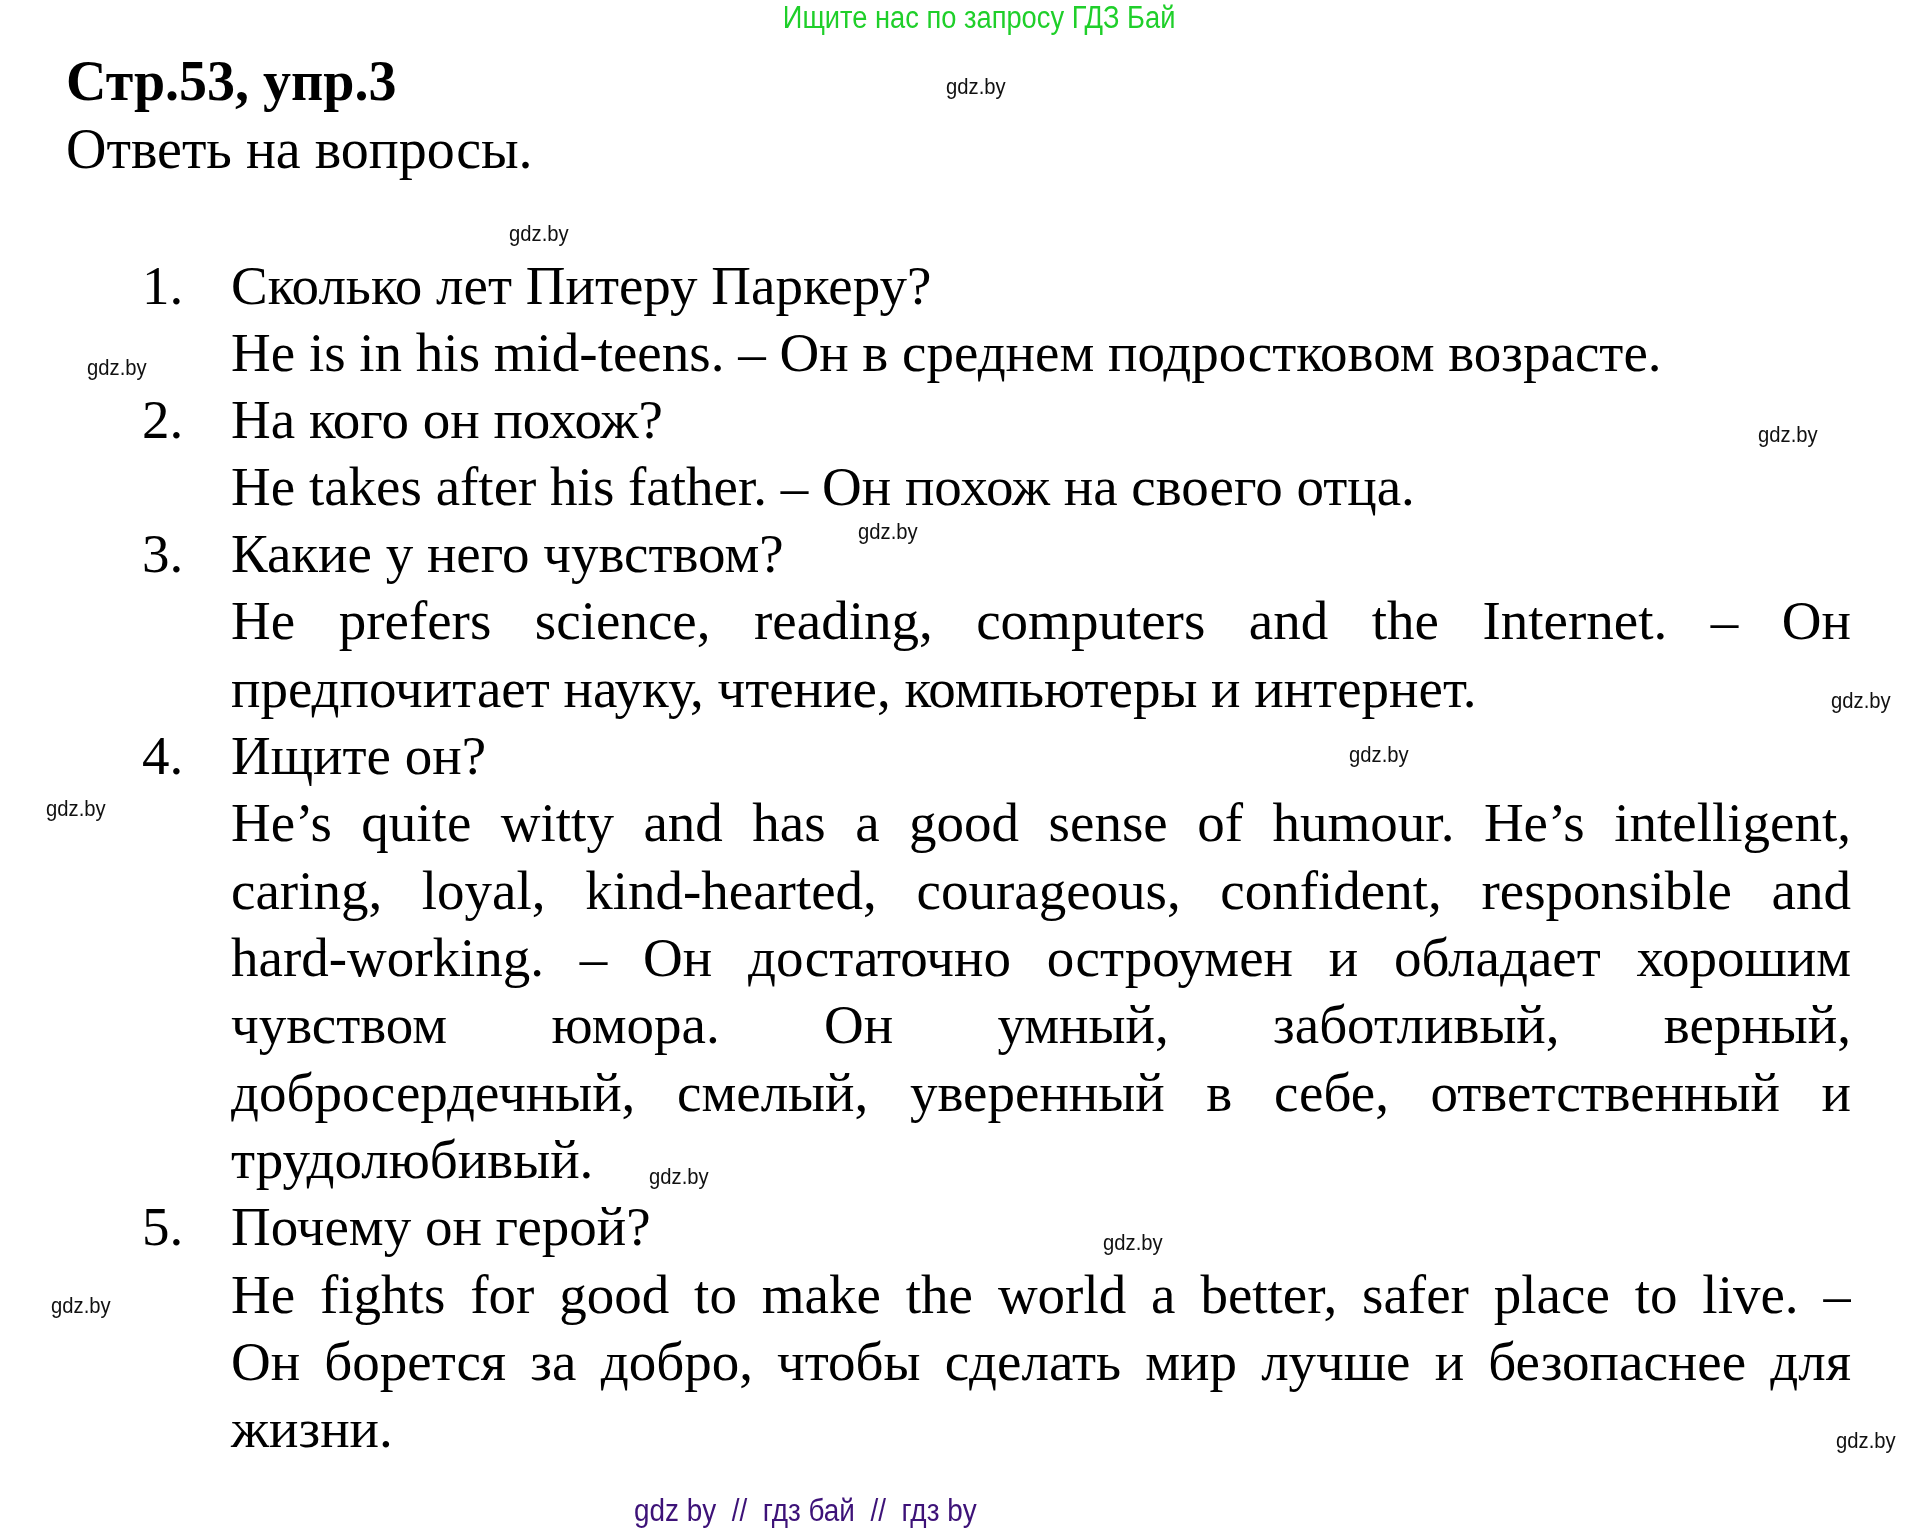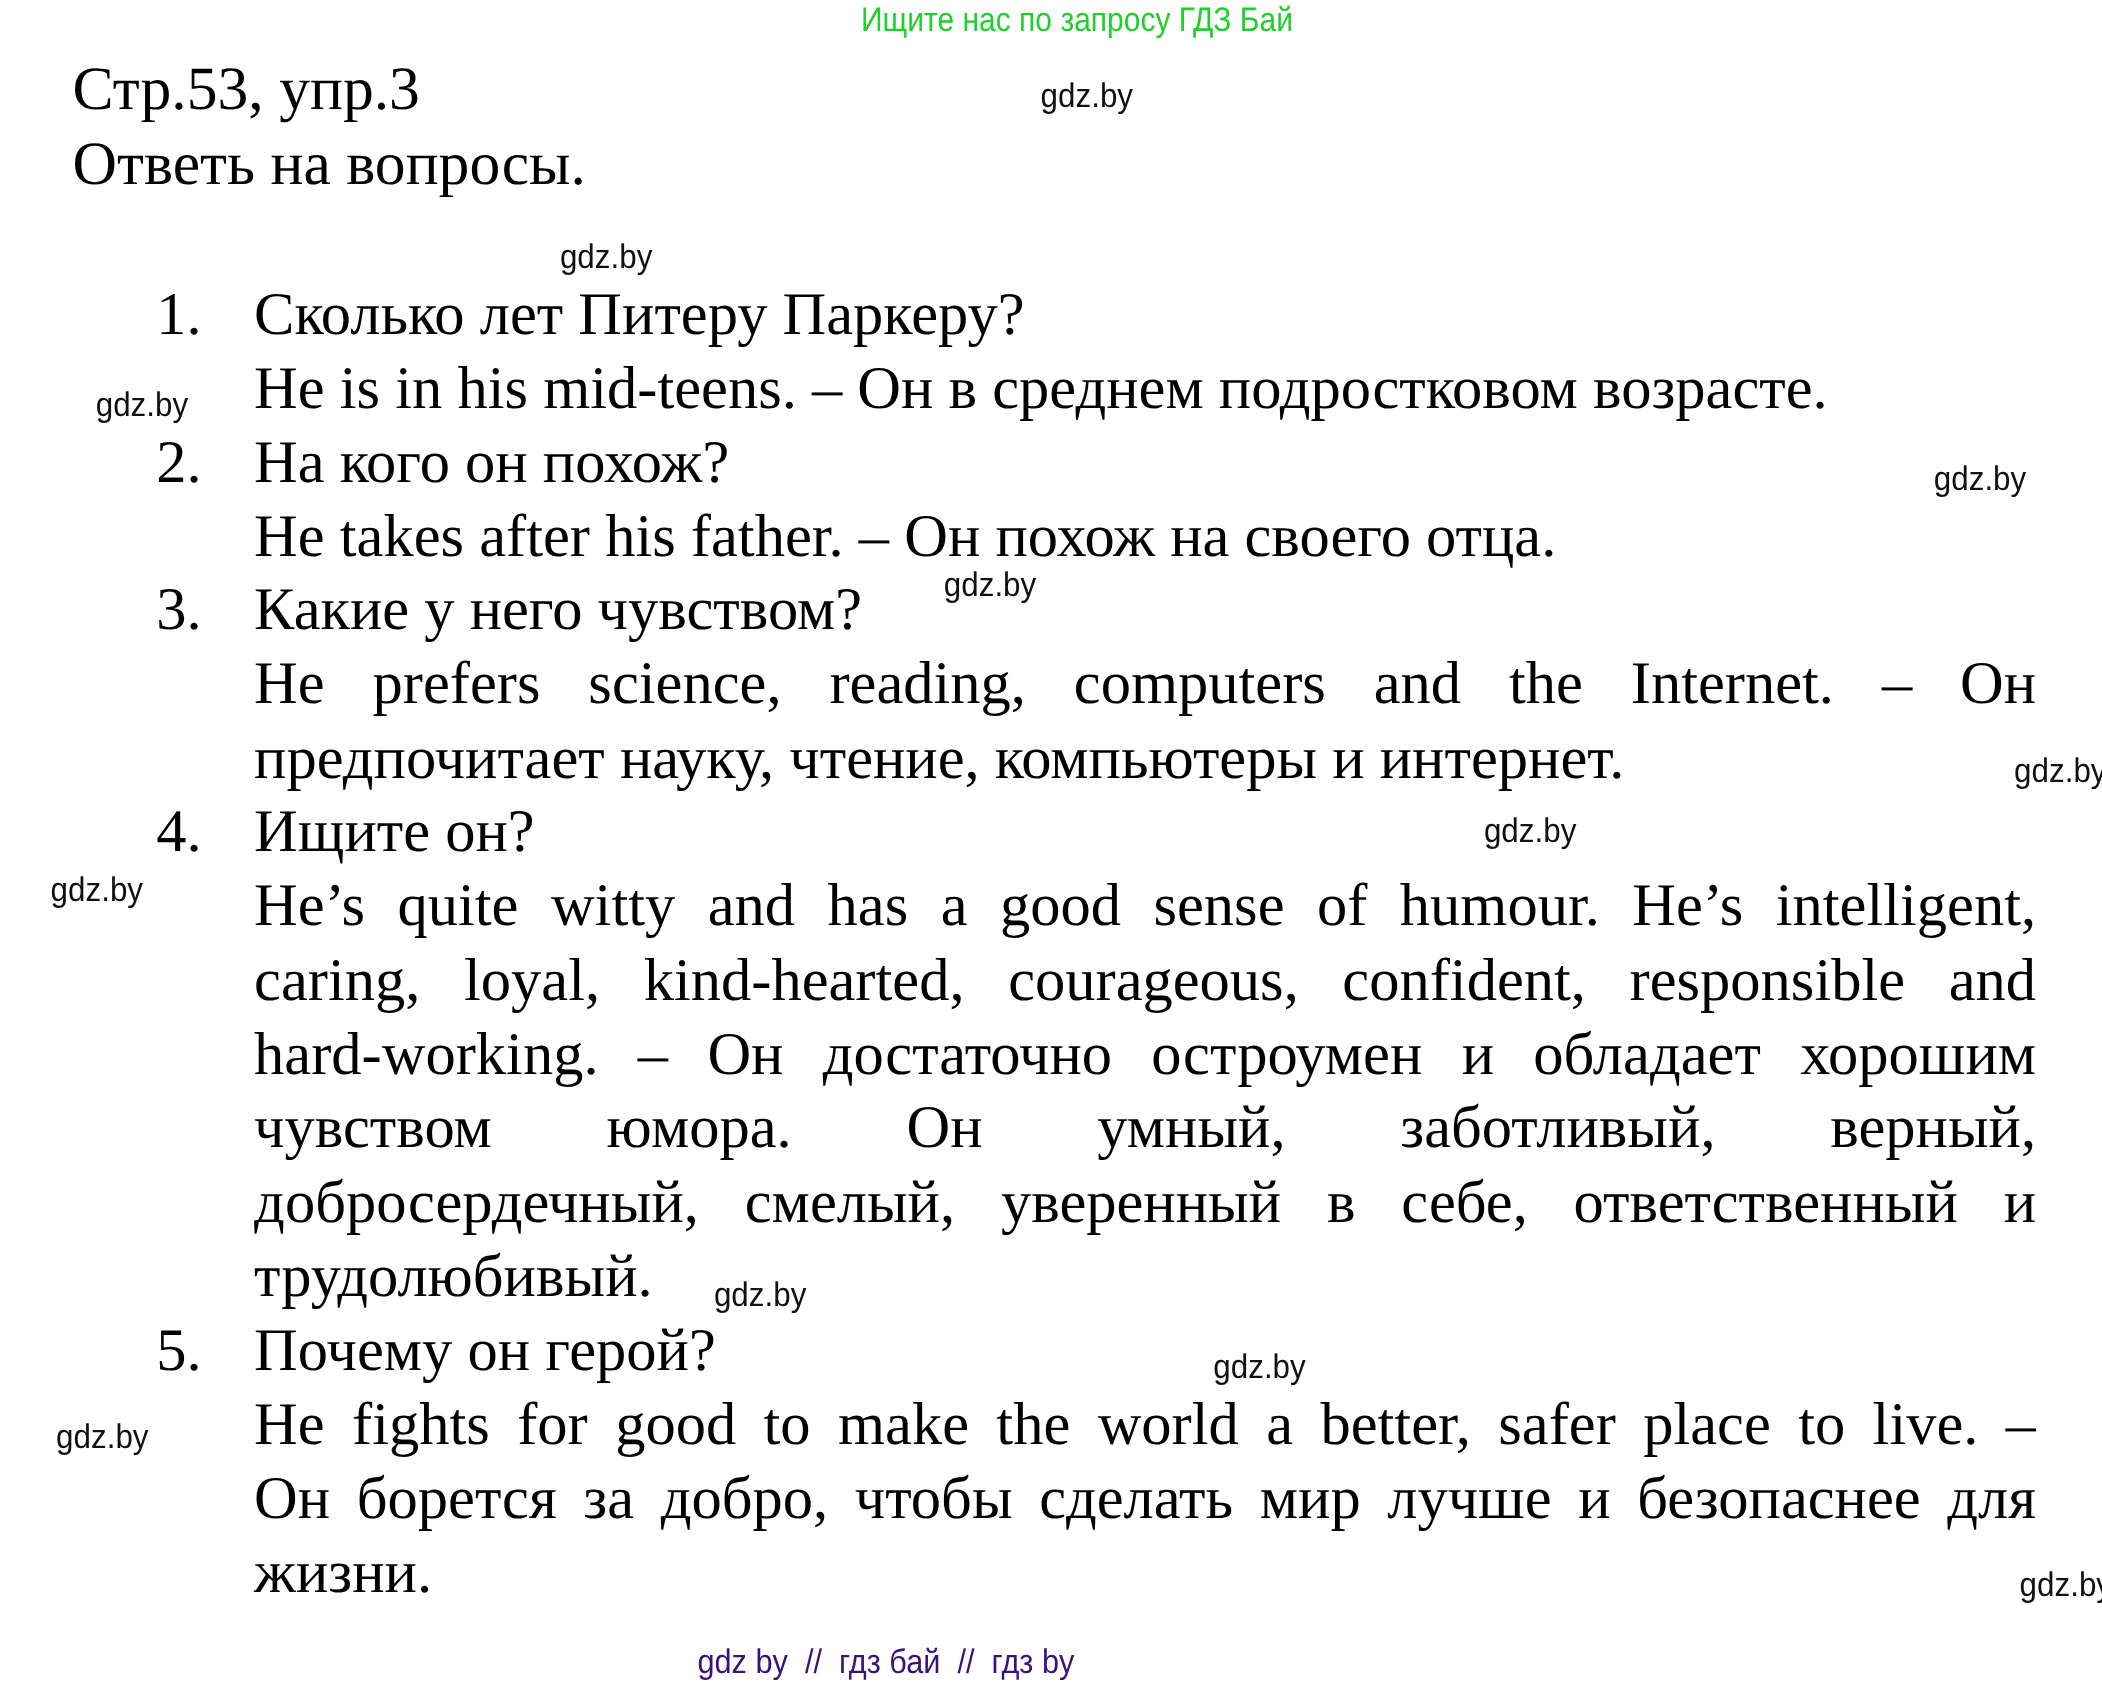--- a/index.html
+++ b/index.html
@@ -5,35 +5,35 @@
   html, body { margin:0; padding:0; background:#ffffff; }
   body { width:1911px; height:1531px; position:relative; overflow:hidden; }
   .serif { font-family: "Liberation Serif", "DejaVu Serif", serif; color:#000; }
   .sans { font-family: "Liberation Sans", "DejaVu Sans", sans-serif; padding-left: 24px; }
   #promo {
     position:absolute; left:0; width:1911px; top:0; height:36px;
     text-align:center; font-size:31px; line-height:36px; color:#1fcf2a;
   }
   #promo span { display:inline-block; transform:scaleX(0.88); }
   #title {
-    position:absolute; left:66px; top:46px; font-size:56px; font-weight:normal; line-height:70px; white-space:nowrap;
+    position:absolute; left:66px; top:46px; font-size:56px; font-weight:bold; line-height:70px; white-space:nowrap;
   }
   #subtitle {
     position:absolute; left:66px; top:114px; font-size:56px; line-height:70px; white-space:nowrap;text-align:center;
   }
   .line {
     position:absolute; left:231px; width:1620px; height:67px;
     font-size:55px; line-height:67px; white-space:nowrap;
   }
   .line.just { text-align:justify; text-align-last:justify; white-space:normal; overflow:hidden; }
   .num {
     position:absolute; left:142px; font-size:55px; line-height:67px;
   }
   .wm {
-    position:absolute; font-size:31px; line-height:30px; color:#111; white-space:nowrap;
+    position:absolute; font-size:22px; line-height:30px; color:#111; white-space:nowrap;
   }
   .wm span { display:inline-block; transform:scaleX(0.92); transform-origin:left center; }
   #footer {
     position:absolute; left:0; width:1563px; top:1493px; text-align:center;
     font-size:31px; line-height:36px; color:#3d1278; white-space:pre;
   }
   #footer span { display:inline-block; transform:scaleX(0.9); }
 </style>
 </head>
 <body>

